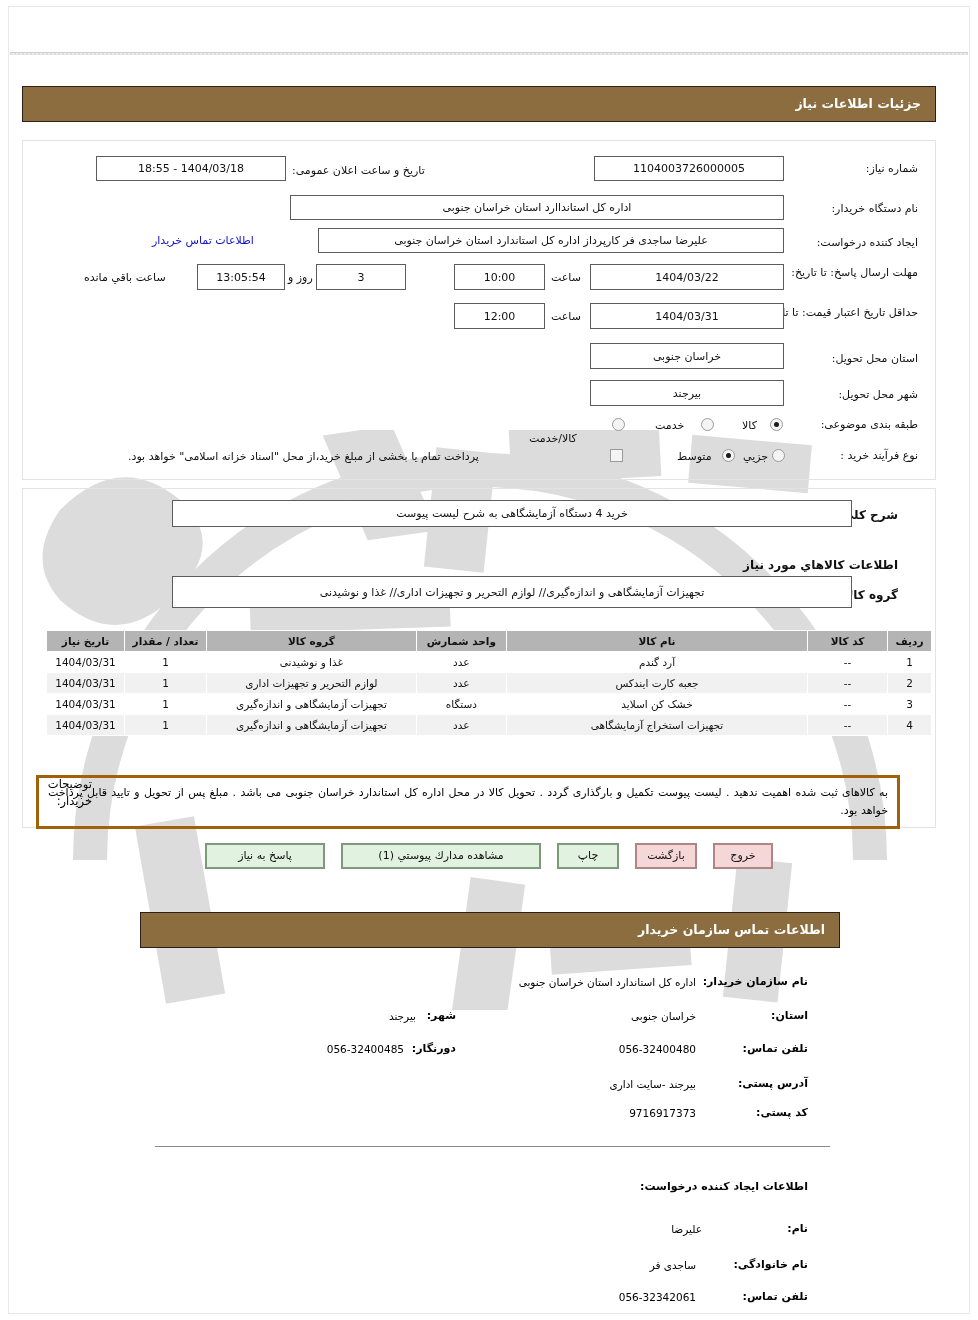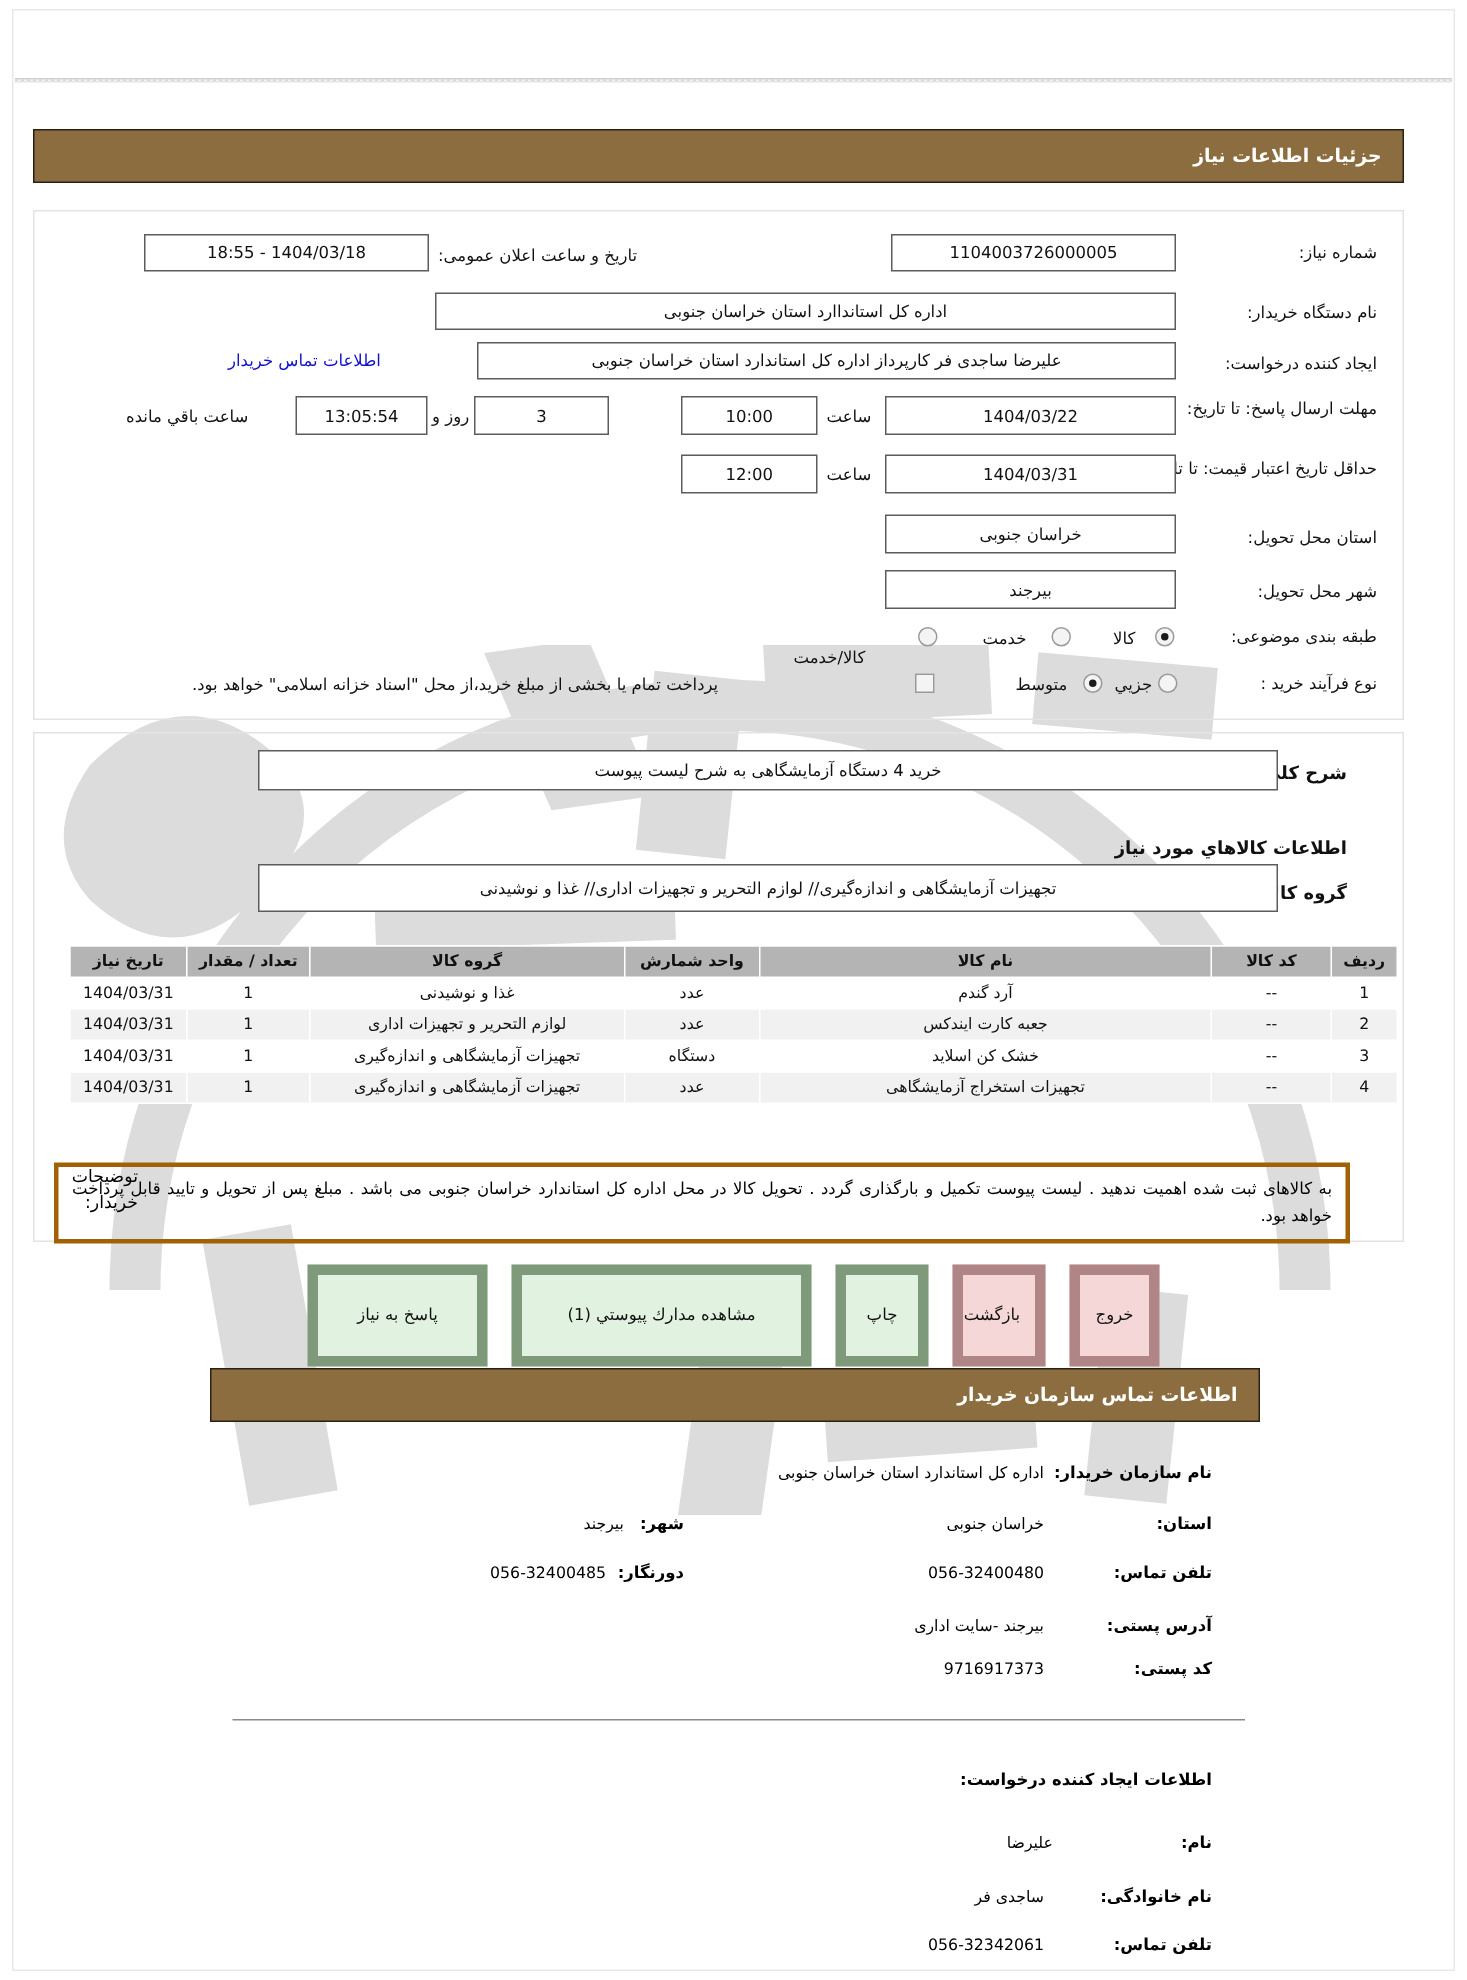--- a/index.html
+++ b/index.html
@@ -179,24 +179,24 @@
     position: absolute;
     left: 0; top: 843px;
     width: 978px;
     display: flex;
     flex-direction: row;
     justify-content: center;
     gap: 16px;
     z-index: 5;
   }
   .btn {
-    border: 7px solid #be185d;
+    border: 2px solid #be185d;
     font-size: 11px;
     color: #111;
-    padding: 20px 10px;
+    padding: 4px 10px;
     text-align: center;
     cursor: pointer;
     white-space: nowrap;
     line-height: 1.3;
   }
   .btn.green { background: #e2f2e0; border-color: #7e9a7a; }
   .btn.pink  { background: #f6d7d7; border-color: #b08585; }
 
   
   .c-lbl {

